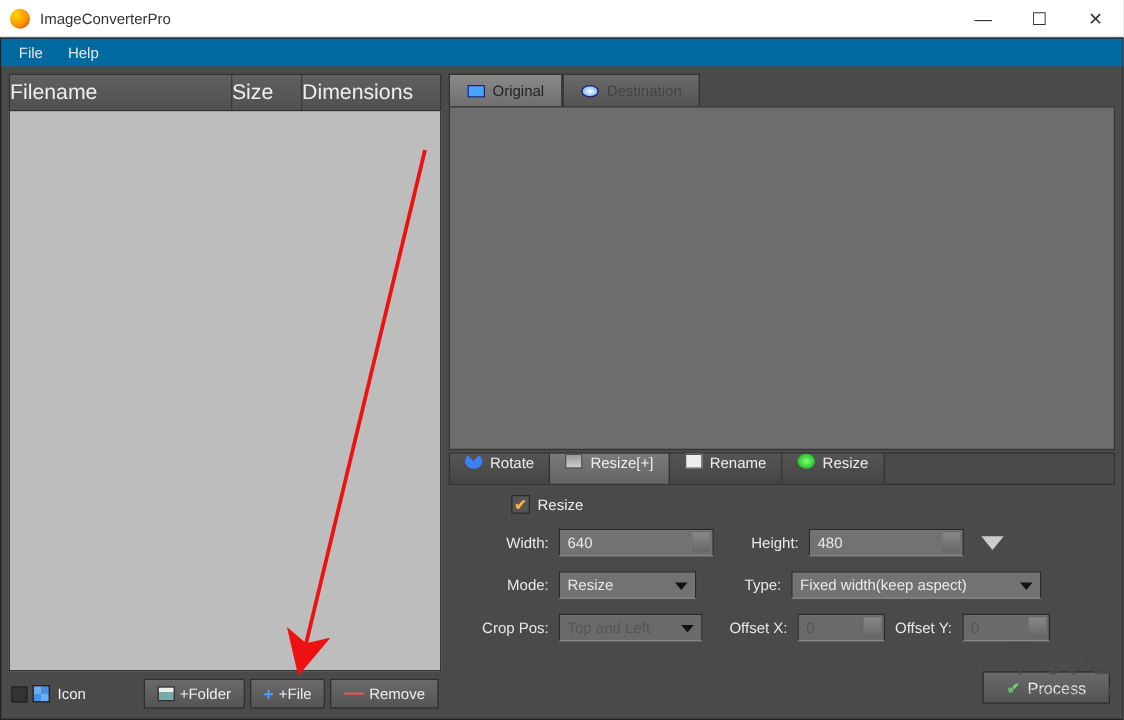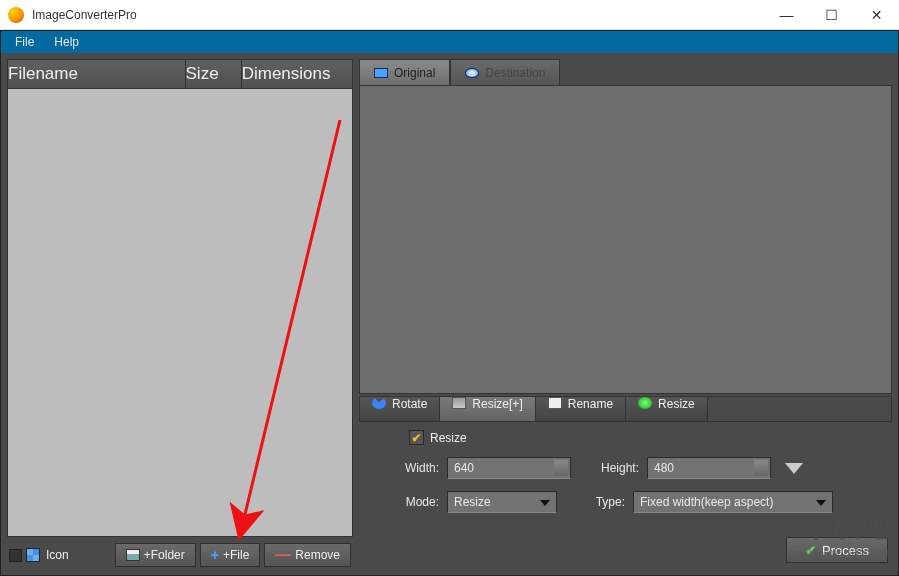--- a/index.html
+++ b/index.html
@@ -208,20 +208,38 @@
           <span class="lbl">Mode:</span>
           <div class="field dropdown dd-110">
             <span>Resize</span>
           </div>
           <span class="lbl short">Type:</span>
           <div class="field dropdown dd-200">
             <span>Fixed width(keep aspect)</span>
           </div>
         </div>
 
+        <div class="settings-row">
+          <span class="lbl">Crop Pos:</span>
+          <div class="field dropdown dd-115 disabled">
+            <span>Top and Left</span>
+          </div>
+          <span class="lbl short">Offset X:</span>
+          <div class="field spin disabled" style="width:70px">
+            <span>0</span>
+            <span class="arr-up"></span>
+            <span class="arr-dn"></span>
+          </div>
+          <span class="lbl auto">Offset Y:</span>
+          <div class="field spin disabled" style="width:70px">
+            <span>0</span>
+            <span class="arr-up"></span>
+            <span class="arr-dn"></span>
+          </div>
+        </div>
       </div>
 
       <div class="right-footer">
         <div class="process-btn">
           <span class="check">✔</span>
           <span>Process</span>
         </div>
       </div>
 
     </div>

